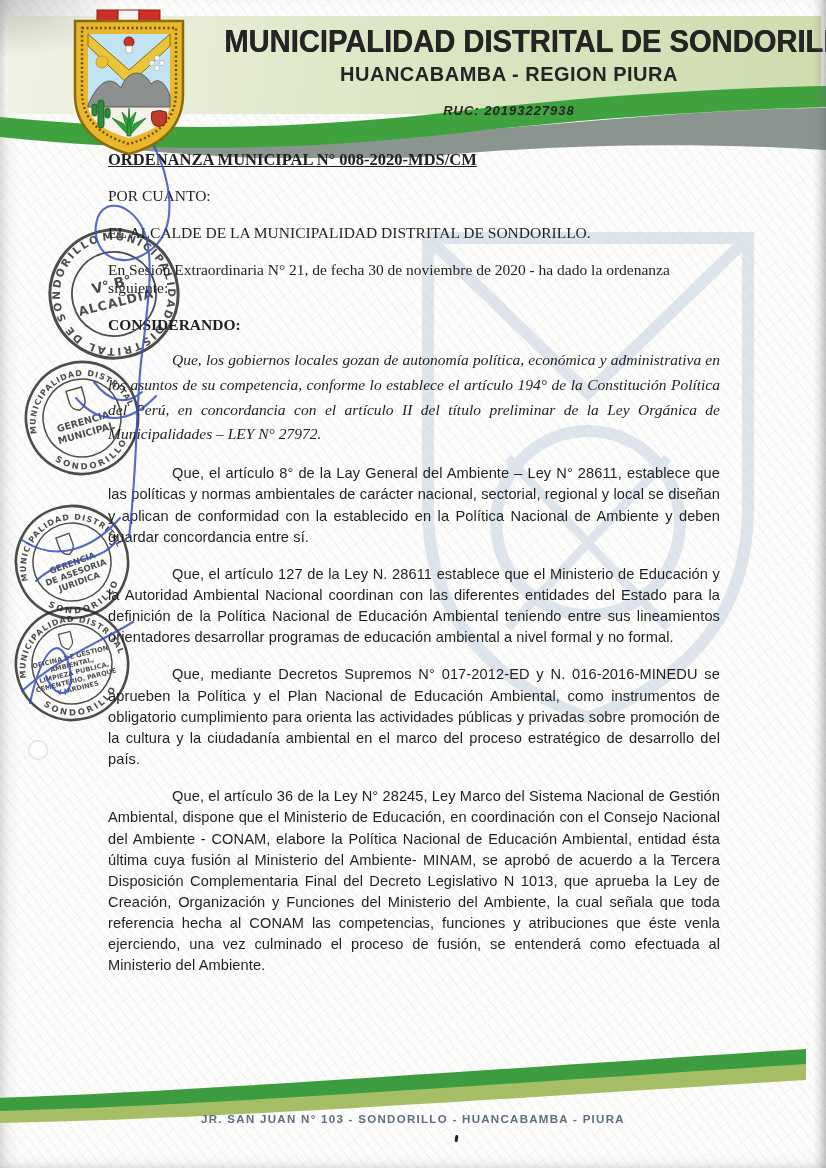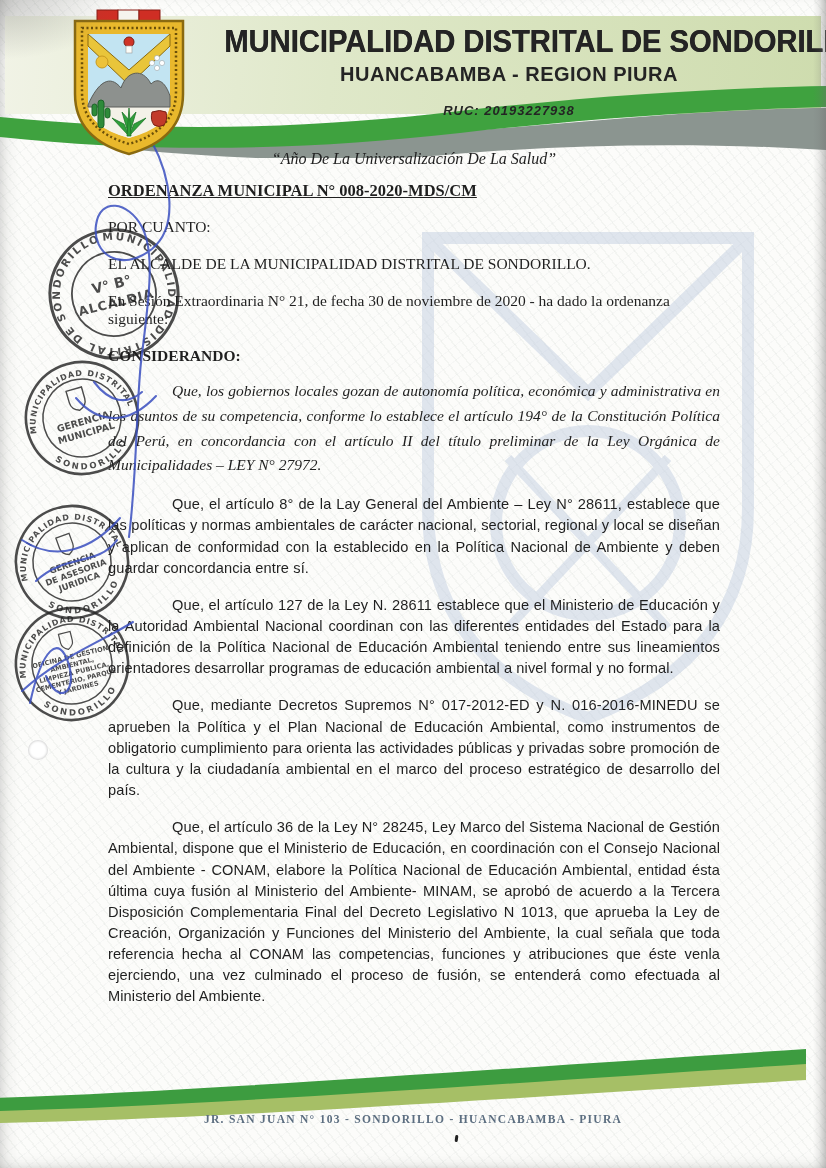--- a/index.html
+++ b/index.html
@@ -75,21 +75,21 @@
 
   
   .footer-svg { position:absolute; left:0; top:1030px; width:826px; height:138px; z-index:1; }
   .motto {
     position:absolute; left:0; right:0; top:1082px; text-align:center; z-index:3;
     font-family:"DejaVu Serif", serif; font-style:italic; font-size:18px;
     letter-spacing:3px; color:#46586a;
   }
   .address {
     position:absolute; left:0; right:0; top:1113px; text-align:center; z-index:3;
-    font-family:Liberation Serif, serif; font-weight:bold; font-size:11.5px;
+    font-family:Liberation Sans, sans-serif; font-weight:bold; font-size:11.5px;
     letter-spacing:1.3px; color:#5c6e80;
   }
 </style>
 </head>
 <body>
 
 <div class="page">
 
   <div class="texture"></div>
 
@@ -153,21 +153,20 @@
   <svg class="watermark" viewBox="0 0 400 540">
     <g fill="none" style="stroke:var(--watermark-blue)" stroke-width="12">
       <path d="M40 30 L360 30 L360 300 Q360 450 200 510 Q40 450 40 300 Z"></path>
       <path d="M40 30 L200 185 L360 30"></path>
       <circle cx="200" cy="315" r="92"></circle>
       <path d="M120 250 L280 420 M280 250 L120 420" stroke-width="9"></path>
     </g>
   </svg>
 
   <main class="content">
-    <p class="quote">“Año De La Universalización De La Salud”</p>
     <h1 class="doc-title">ORDENANZA MUNICIPAL N° 008-2020-MDS/CM</h1>
 
     <p class="pre-line">POR CUANTO:</p>
     <p class="pre-line">EL ALCALDE DE LA MUNICIPALIDAD DISTRITAL DE SONDORILLO.</p>
     <p class="pre-line">En Sesión Extraordinaria N° 21, de fecha 30 de noviembre de 2020 - ha dado la ordenanza siguiente:</p>
 
     <h3 class="considerando">CONSIDERANDO:</h3>
 
     <p class="para serif">Que, los gobiernos locales gozan de autonomía política, económica y administrativa en los asuntos de su competencia, conforme lo establece el artículo 194° de la Constitución Política del Perú, en concordancia con el artículo II del título preliminar de la Ley Orgánica de Municipalidades – LEY N° 27972.</p>
     <p class="para sans">Que, el artículo 8° de la Lay General del Ambiente – Ley N° 28611, establece que las políticas y normas ambientales de carácter nacional, sectorial, regional y local se diseñan y aplican de conformidad con la establecido en la Política Nacional de Ambiente y deben guardar concordancia entre sí.</p>

